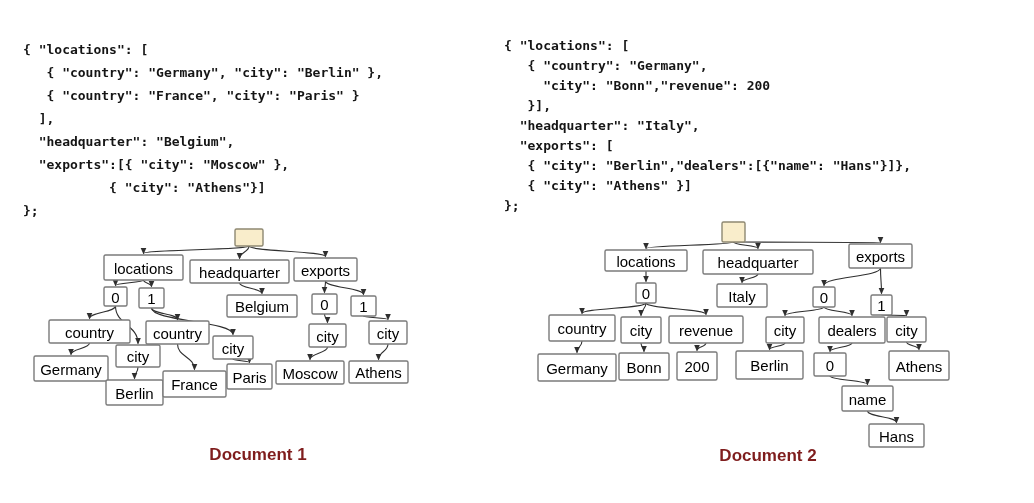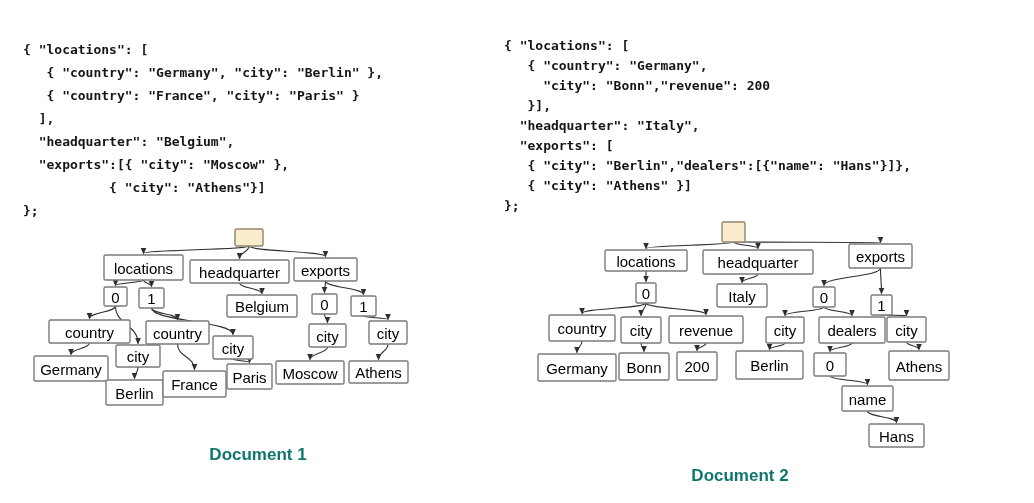--- a/index.html
+++ b/index.html
@@ -8,24 +8,24 @@
   pre.code{position:absolute;margin:0;font-family:"DejaVu Sans Mono",monospace;
            font-weight:700;font-size:13px;color:#151515;white-space:pre;}
   #code1{left:23px;top:38px;line-height:23px;}
   #code2{left:504px;top:36px;line-height:20px;}
   #trees{position:absolute;left:0;top:0;}
   .edge{fill:none;stroke:#2f2f2f;stroke-width:1.1px;}
   .node{fill:#ffffff;stroke:#7b7b7b;stroke-width:1.4px;}
   .node.root{fill:#f9edcb;stroke:#8e8872;}
   .nlabel{font-family:"Liberation Sans",sans-serif;font-size:15px;fill:#000000;
           text-anchor:middle;}
-  .caption{position:absolute;font-weight:700;font-size:17px;color:#0f766e;
+  .caption{position:absolute;font-weight:700;font-size:17px;color:#7f1d1d;
            transform:translateX(-50%);white-space:nowrap;}
   #caption1{left:258px;top:445px;}
-  #caption2{left:740px;top:446px;margin-top:20px;}
+  #caption2{left:768px;top:446px;}
 </style>
 </head>
 <body>
 
 <div id="canvas">
 
   <pre id="code1" class="code">{ "locations": [
    { "country": "Germany", "city": "Berlin" },
    { "country": "France", "city": "Paris" }
   ],

